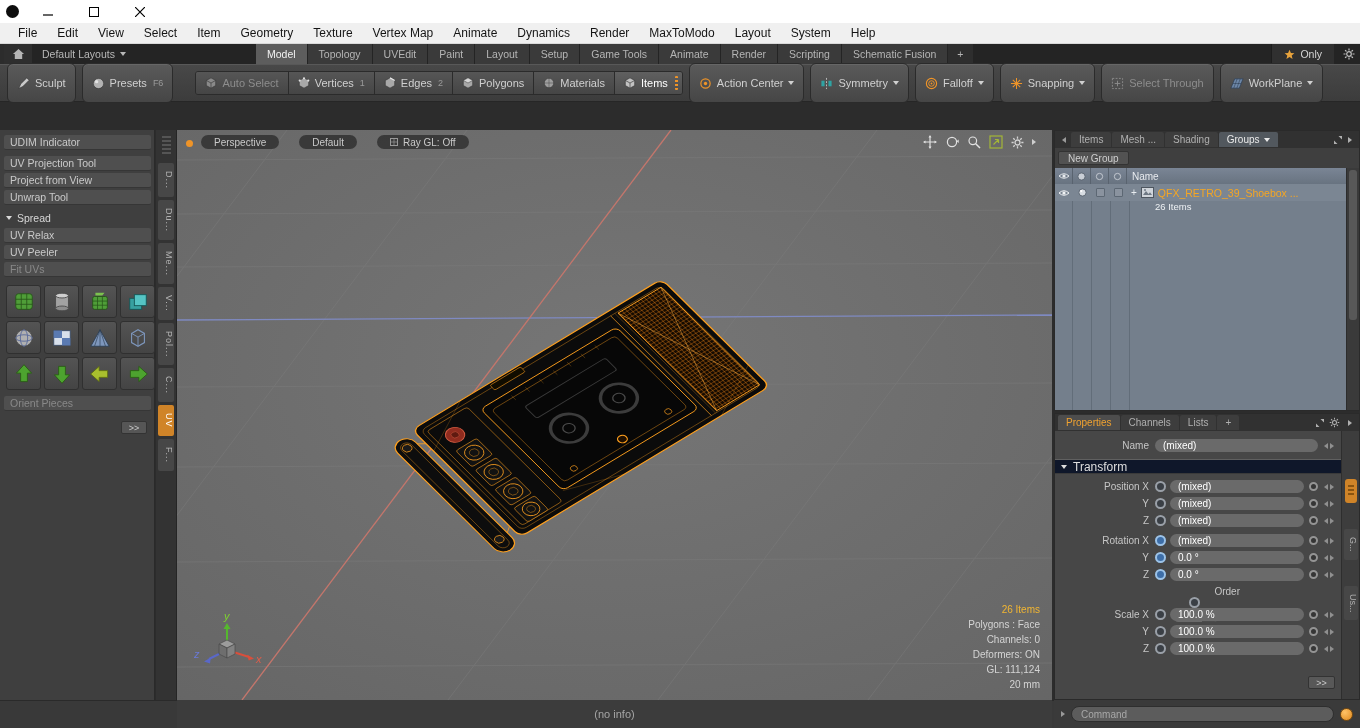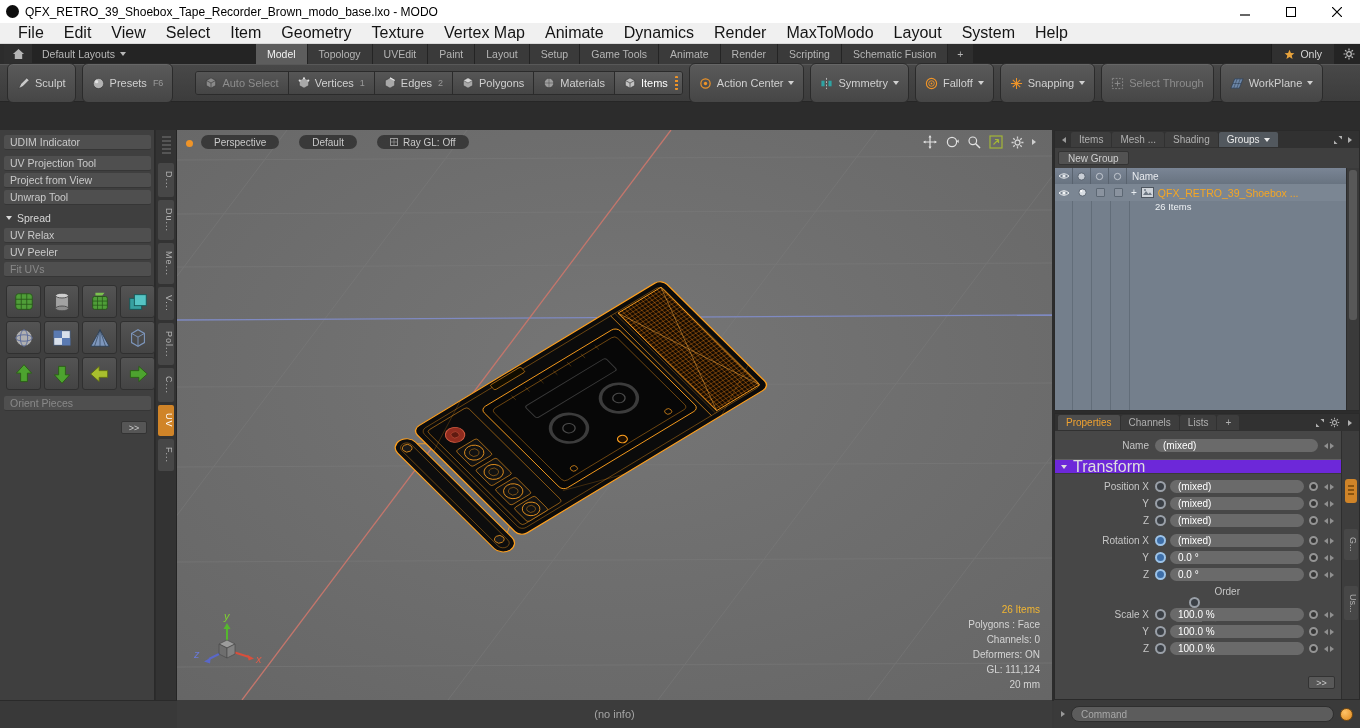--- a/index.html
+++ b/index.html
@@ -7,21 +7,21 @@
   #app { position:relative; width:1360px; height:728px; background:#2c2c2c; overflow:hidden; color:#cfcfcf; }
 
   
   .titlebar { position:absolute; left:0; top:0; width:100%; height:23px; background:#ffffff; display:flex; align-items:center; padding-left:6px; font-size:12px; color:#000; }
   .tb-logo { width:13px; height:13px; border-radius:50%; background:#0d0d0d; margin-right:6px; flex:none; }
   .tb-title { flex:1; white-space:nowrap; overflow:hidden; }
   .tb-controls { display:flex; height:100%; }
   .tb-btn { width:46px; height:100%; display:flex; align-items:center; justify-content:center; }
 
   
-  .menubar { position:absolute; left:0; top:23px; width:100%; height:21px; background:#f0f0f0; border-bottom:1px solid #d9d9d9; display:flex; align-items:center; font-size:16px; color:#141414; padding-left:8px; }
+  .menubar { position:absolute; left:0; top:23px; width:100%; height:21px; background:#f0f0f0; border-bottom:1px solid #d9d9d9; display:flex; align-items:center; font-size:12px; color:#141414; padding-left:8px; }
   .menu-item { padding:0 10px; }
 
   
   .layoutbar { position:absolute; left:4px; top:44px; width:100%; height:20px; background:#242424; display:flex; align-items:center; font-size:10.5px; color:#b8b8b8; }
   .lb-home { width:28px; height:100%; display:flex; align-items:center; justify-content:center; background:#2e2e2e; }
   .lb-default { display:flex; align-items:center; gap:5px; padding:0 10px; height:100%; }
   .lb-tabs { display:flex; height:100%; margin-left:120px; }
   .ltab { display:flex; align-items:center; padding:0 11px; background:#3a3a3a; border-right:1px solid #242424; color:#b5b5b5; }
   .ltab.active { background:#5d5d5d; color:#f2f2f2; }
   .ltab.add { background:#2e2e2e; padding:0 9px; }
@@ -91,21 +91,21 @@
 
   .panel-bottom { position:absolute; left:1054px; top:413px; width:306px; height:287px; background:#474747; border:1px solid #2a2a2a; }
   .pp-content { position:absolute; left:0; top:17px; right:18px; bottom:0; padding-top:6px; }
   .prop-row { display:flex; align-items:center; height:17px; padding:0 4px 0 0; }
   .prop-label { width:100px; text-align:right; padding-right:6px; color:#c6c6c6; font-size:10px; white-space:nowrap; }
   .env { width:11px; height:11px; border-radius:50%; border:2px solid #9aa0a8; background:#3a3f45; margin-right:4px; flex:none; }
   .env.blue { border-color:#9cc3e8; background:#3d6ea8; }
   .prop-field { flex:1; height:13px; background:#6a6a6a; border-radius:7px; font-size:10px; color:#fff; line-height:13px; padding:0 8px; white-space:nowrap; overflow:hidden; }
   .mini { width:9px; height:9px; border-radius:50%; border:2px solid #949494; background:#353535; margin-left:5px; flex:none; }
   .stepper { width:16px; display:flex; align-items:center; justify-content:center; gap:2px; margin-left:3px; flex:none; }
-  .section-hdr { display:flex; align-items:center; gap:6px; height:15px; background:#6d28d9; border-top:1px solid #606060; border-bottom:1px solid #3a3a3a; color:#dedede; font-size:16px; padding-left:6px; margin:5px 0 4px; }
+  .section-hdr { display:flex; align-items:center; gap:6px; height:15px; background:#0f172a; border-top:1px solid #606060; border-bottom:1px solid #3a3a3a; color:#dedede; font-size:12px; padding-left:6px; margin:5px 0 4px; }
   .dd { flex:1; height:23px; background:#6a6a6a; border-radius:3px; display:flex; align-items:center; font-size:10px; color:#fff; padding-left:8px; }
   .dd-arrow { margin-left:auto; width:15px; height:14px; background:#4b4b4b; border-radius:0 3px 3px 0; display:flex; align-items:center; justify-content:center; }
   .pp-more { position:absolute; right:24px; bottom:10px; width:27px; height:13px; background:#585858; border:1px solid #333; border-radius:2px; color:#ccc; font-size:9px; text-align:center; line-height:12px; }
   .pp-strip { position:absolute; right:0; top:17px; bottom:0; width:18px; background:#3d3d3d; border-left:1px solid #2e2e2e; display:flex; flex-direction:column; align-items:center; }
   .pp-handle { width:12px; height:24px; background:#d08428; border-radius:3px; margin-top:48px; display:flex; align-items:center; justify-content:center; }
   .pp-handle i { width:6px; height:12px; background:repeating-linear-gradient(#8a5410 0 2px, rgba(0,0,0,0) 2px 4px); }
   .pp-vtab { writing-mode:vertical-rl; background:#474747; color:#b0b0b0; font-size:9px; padding:8px 0; width:14px; text-align:center; border-radius:2px; margin-top:26px; }
 
   
   .bottom-strip { position:absolute; left:0; top:700px; width:100%; height:28px; background:#393939; border-top:1px solid #2a2a2a; }
@@ -121,21 +121,20 @@
   .clt { width:0; height:0; border-top:3.5px solid transparent; border-bottom:3.5px solid transparent; border-right:4px solid currentColor; display:inline-block; }
   svg { display:block; }
 </style>
 </head>
 <body>
 
 <div id="app">
 
   <div class="titlebar">
     <span class="tb-logo"></span>
-    <span class="tb-title">QFX_RETRO_39_Shoebox_Tape_Recorder_Brown_modo_base.lxo - MODO</span>
     <div class="tb-controls">
       <span class="tb-btn">
           <svg width="10" height="10">
             <line x1="0" y1="8" x2="10" y2="8" stroke="#000" stroke-width="1.2"></line>
           </svg>
         </span>
       <span class="tb-btn">
           <svg width="10" height="10">
             <rect x="0.5" y="0.5" width="9" height="9" fill="none" stroke="#000"></rect>
           </svg>

